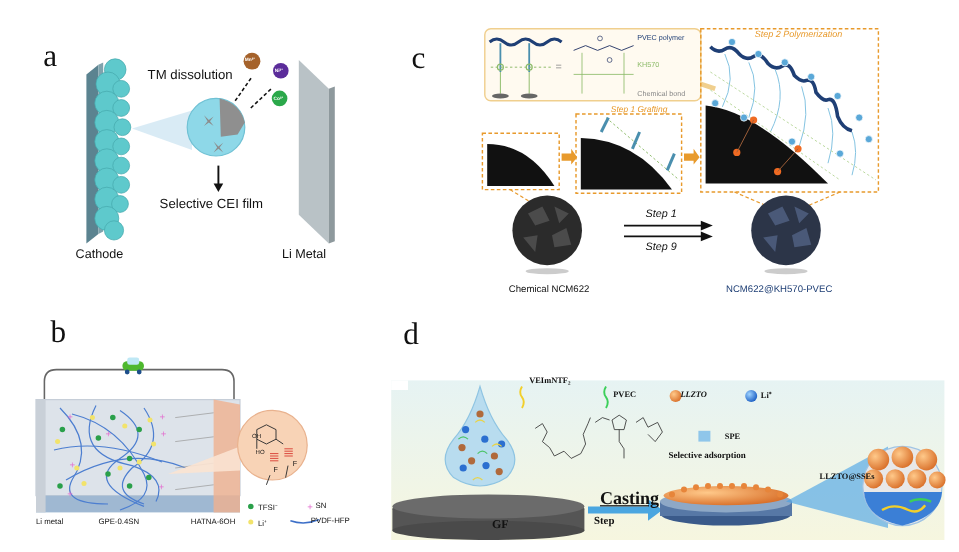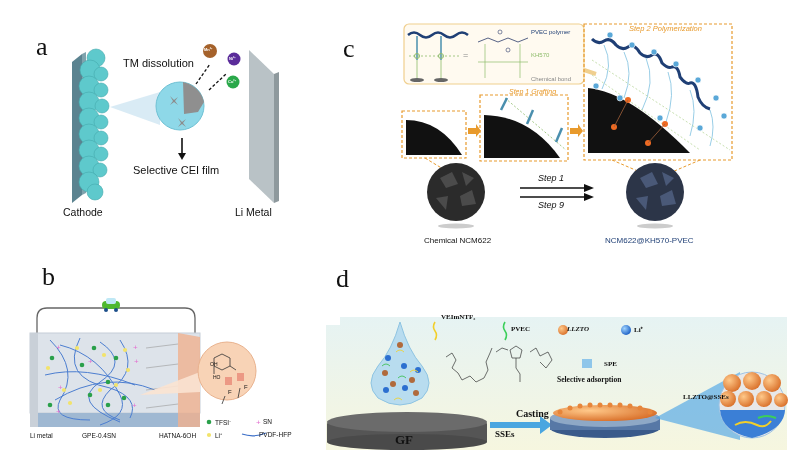--- a/index.html
+++ b/index.html
@@ -376,17 +376,17 @@
     <path d="M720,410 L785,410 Q784,430 752,438 Q722,432 720,410 Z" fill="#3b7fd6"></path>
     <path d="M735,425 q10,-6 22,0 q8,4 14,-4" stroke="#f2cf2a" stroke-width="2" fill="none"></path>
     <path d="M758,418 q8,-4 18,0" stroke="#3ccf5a" stroke-width="2" fill="none"></path>
   </svg>
   <div class="abs serif-b" style="left:441px;top:313px;font-size:7px;">VEImNTF₂</div>
   <div class="abs serif-b" style="left:511px;top:325px;font-size:7px;">PVEC</div>
   <div class="abs serif-b" style="left:567px;top:325px;font-size:7px;font-style:italic;">LLZTO</div>
   <div class="abs serif-b" style="left:634px;top:325px;font-size:7px;">Li⁺</div>
   <div class="abs serif-b" style="left:604px;top:360px;font-size:7px;">SPE</div>
   <div class="abs serif-b" style="left:557px;top:375px;font-size:7.5px;">Selective adsorption</div>
-  <div class="abs serif-b" style="left:516px;top:408px;font-size:10px;">Casting</div>
-  <div class="abs serif-b" style="left:495px;top:429px;font-size:9px;">SSEs</div>
-  <div class="abs serif-b" style="left:395px;top:432px;font-size:13px;">GF</div>
+  <div class="abs serif-b" style="left:500px;top:408px;font-size:15px;text-decoration:underline;">Casting</div>
+  <div class="abs serif-b" style="left:495px;top:429px;font-size:9px;">Step</div>
+  <div class="abs serif-b" style="left:410px;top:432px;font-size:10px;">GF</div>
   <div class="abs serif-b" style="left:683px;top:357px;font-size:7px;margin-top:36px;">LLZTO@SSEs</div>
 </div>
 
 </body></html>

